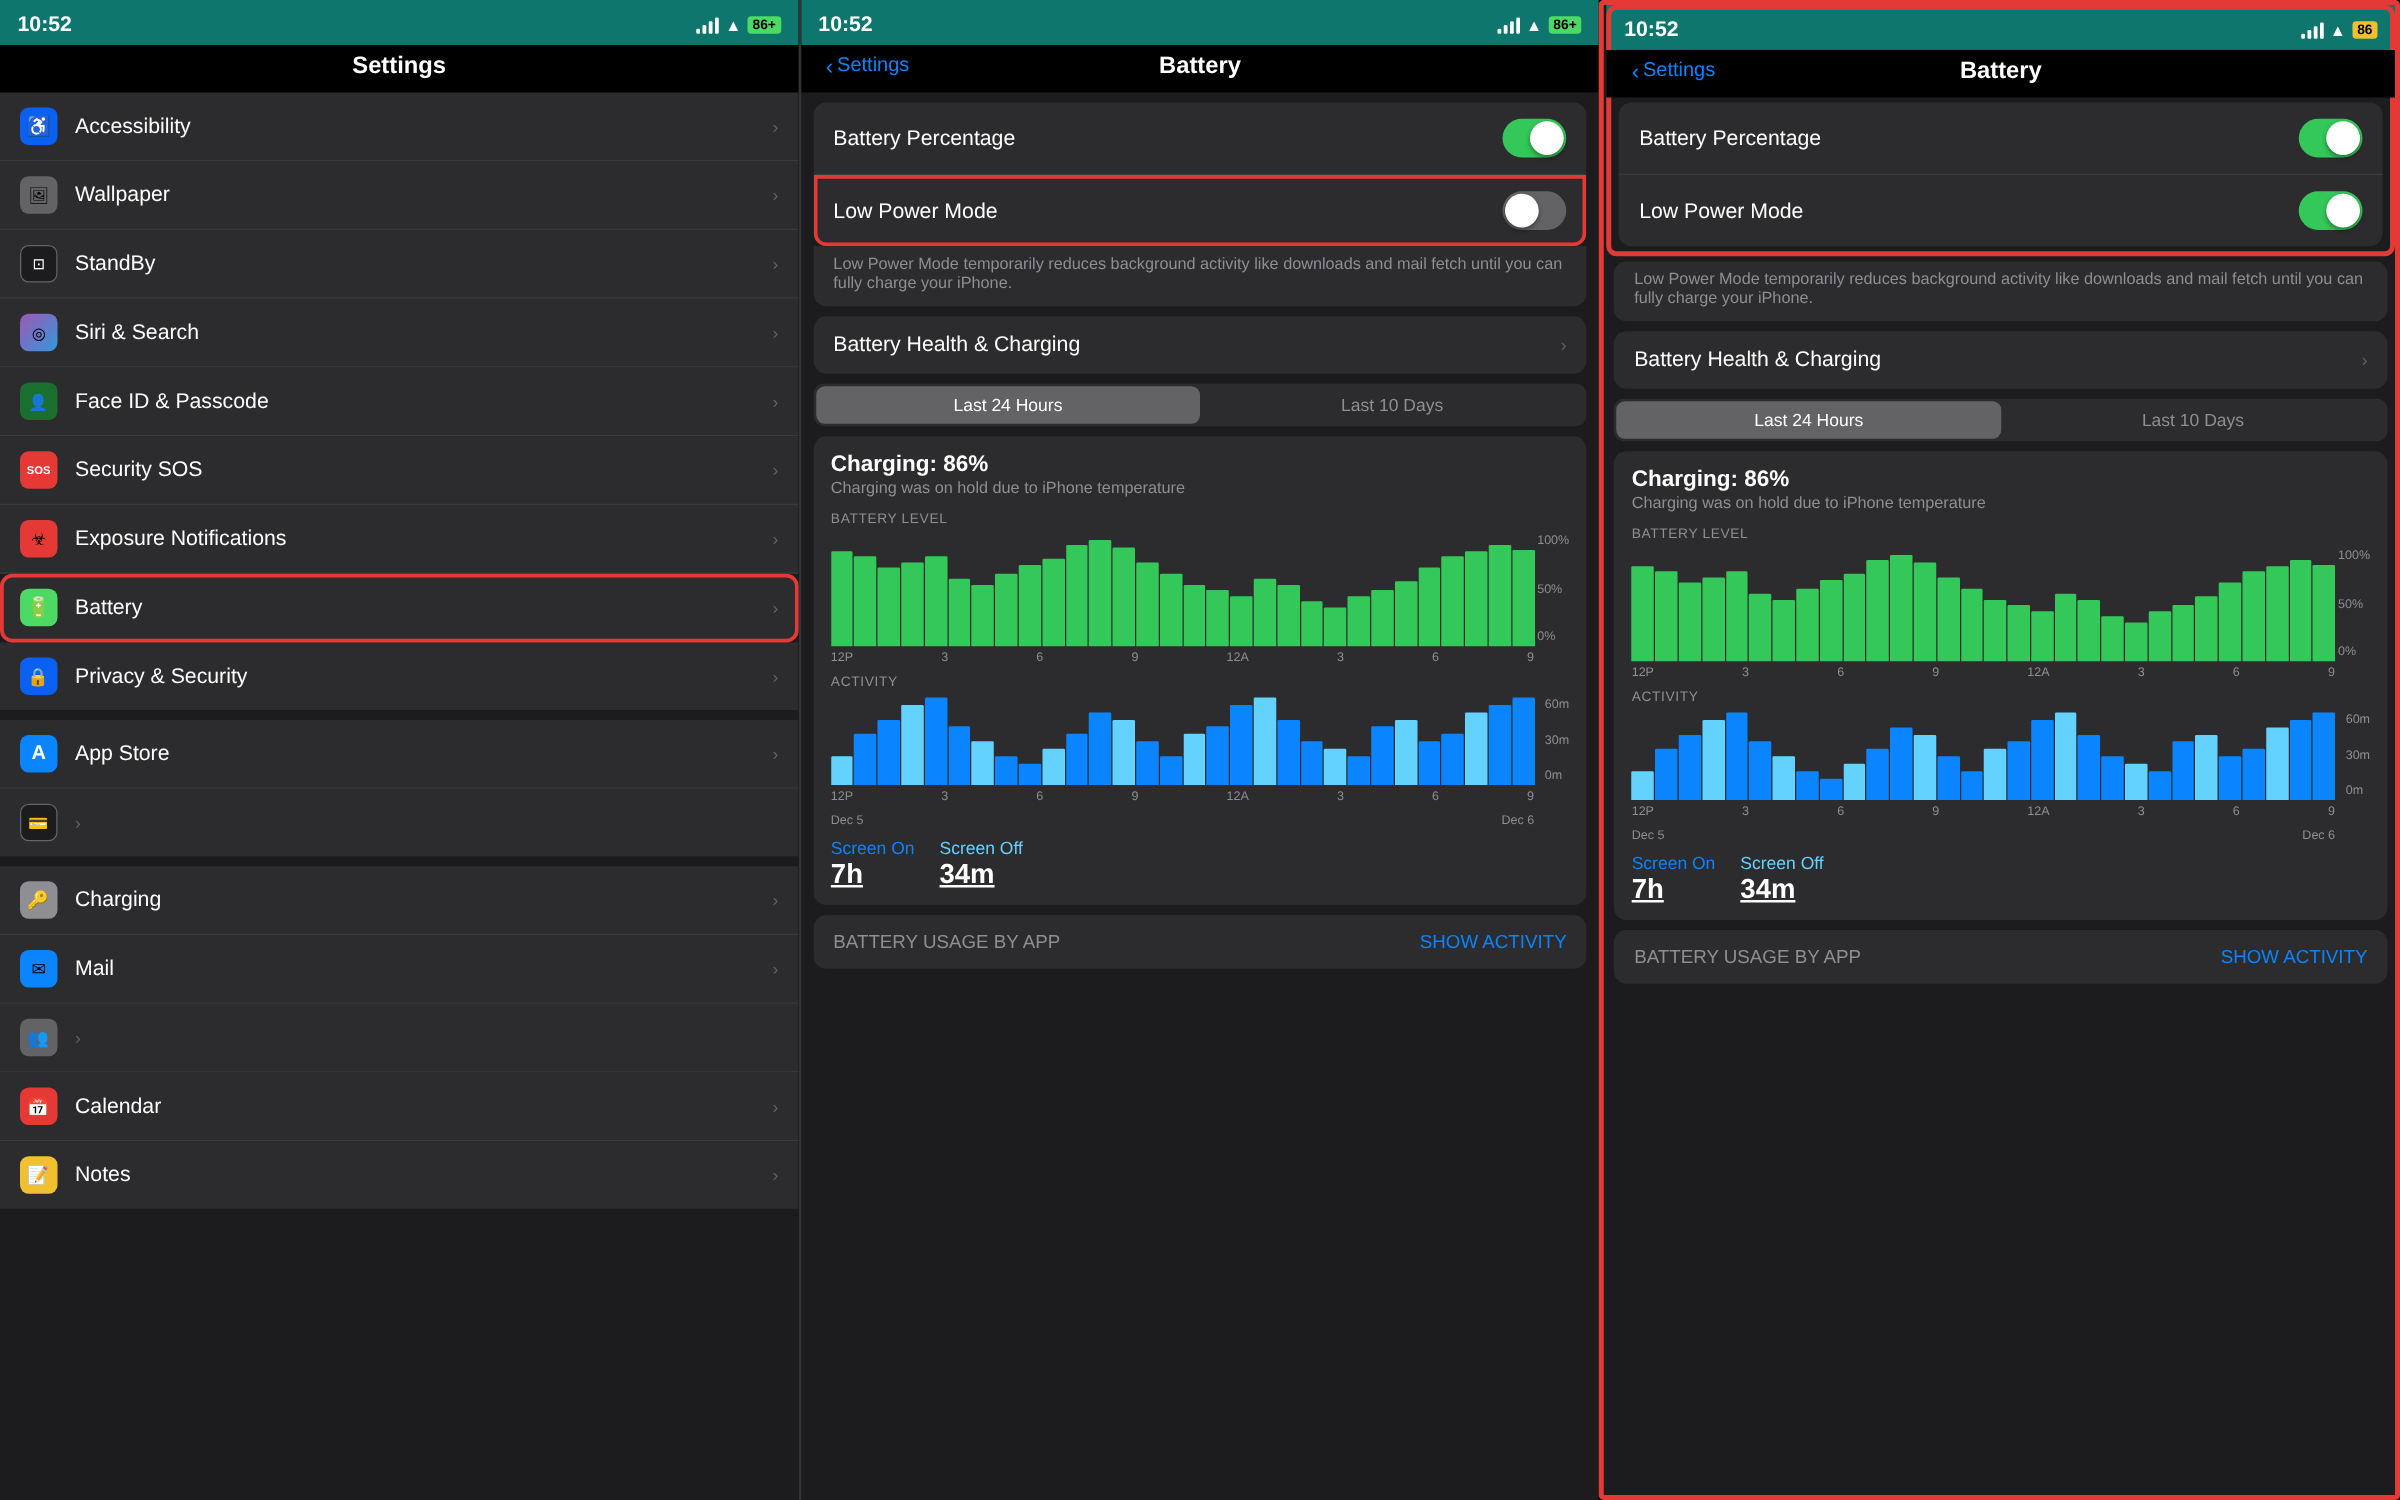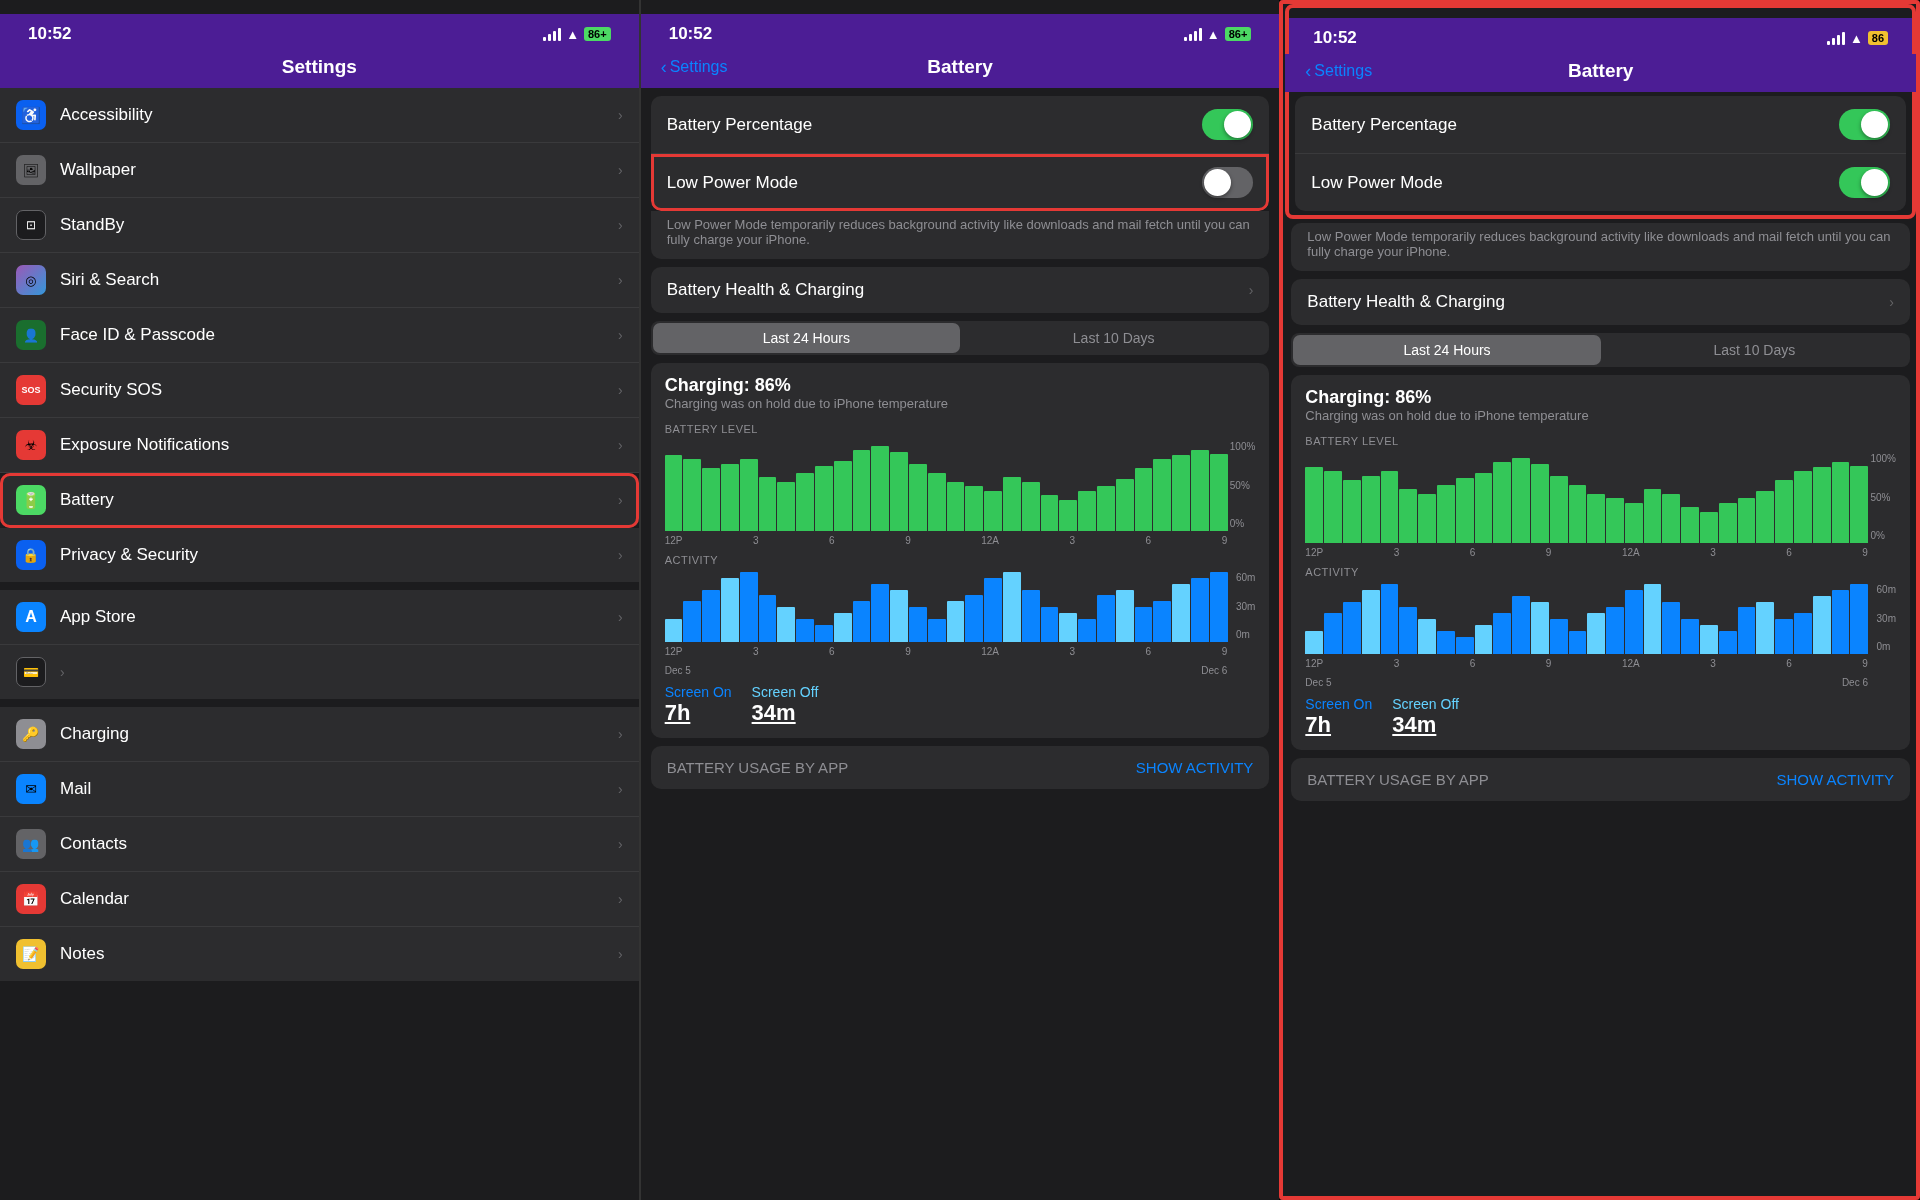--- a/index.html
+++ b/index.html
@@ -23,23 +23,22 @@
     }
     .phone-panel + .phone-panel {
       border-left: 2px solid #333;
     }
 
     
     .status-bar {
       display: flex;
       justify-content: space-between;
       align-items: center;
-      padding: 10px 28px 6px;
-      background: #4c1d95;
-      margin-top: 14px;
+      padding: 10px 14px 6px;
+      background: #0f766e;
     }
     .status-time {
       font-size: 17px;
       font-weight: 600;
       color: #fff;
     }
     .status-icons {
       display: flex;
       align-items: center;
       gap: 5px;
@@ -55,21 +54,21 @@
       padding: 1px 4px;
       border-radius: 3px;
     }
 
     
     .nav-header {
       display: flex;
       justify-content: center;
       align-items: center;
       padding: 6px 20px 10px;
-      background: #4c1d95;
+      background: #000000;
       position: relative;
     }
     .nav-title {
       font-size: 19px;
       font-weight: 700;
       color: #fff;
       text-align: center;
     }
     .nav-back {
       position: absolute;
@@ -440,21 +439,20 @@
         <span class="row-label">Charging</span>
         <span class="row-chevron">›</span>
       </div>
       <div class="settings-row">
         <div class="row-icon" style="background:#0a84ff;font-size:14px">✉</div>
         <span class="row-label">Mail</span>
         <span class="row-chevron">›</span>
       </div>
       <div class="settings-row">
         <div class="row-icon" style="background:#636366;font-size:14px">👥</div>
-        <span class="row-label">Contacts</span>
         <span class="row-chevron">›</span>
       </div>
       <div class="settings-row">
         <div class="row-icon" style="background:#e53935;font-size:14px">📅</div>
         <span class="row-label">Calendar</span>
         <span class="row-chevron">›</span>
       </div>
       <div class="settings-row" style="border-bottom:none">
         <div class="row-icon" style="background:#f0c030;font-size:14px">📝</div>
         <span class="row-label">Notes</span>

